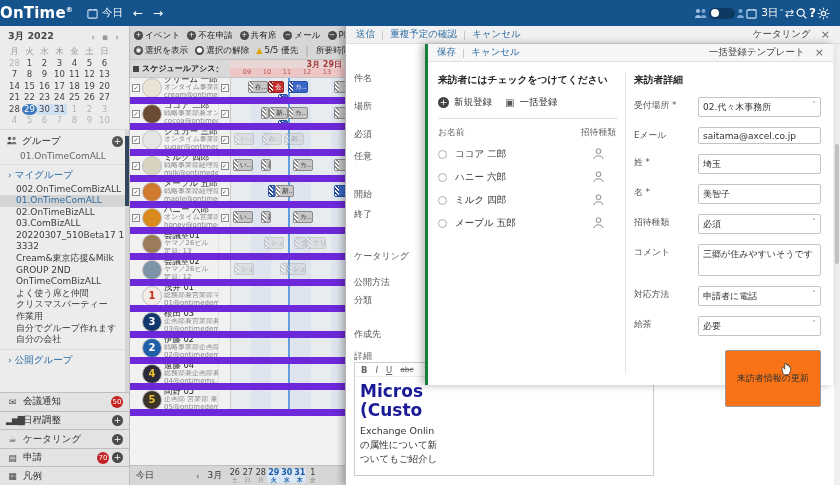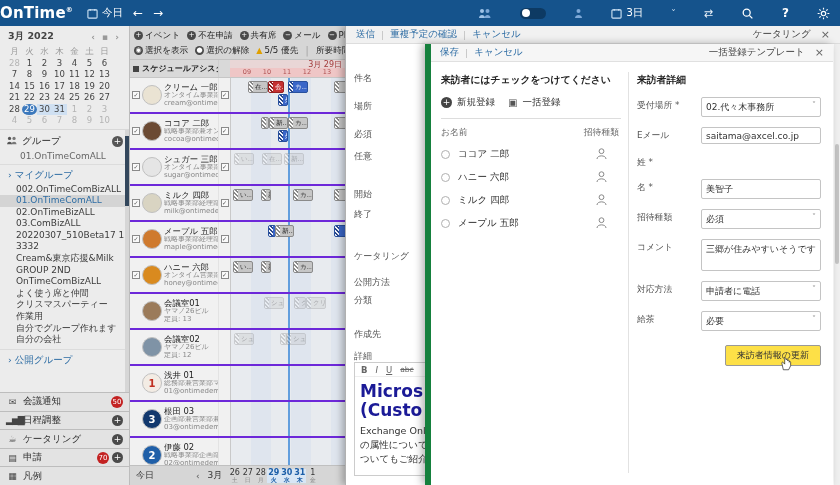--- a/index.html
+++ b/index.html
@@ -7,21 +7,21 @@
 body{font-family:"DejaVu Sans","Liberation Sans",sans-serif;font-size:11px;color:#333;background:#fff;overflow:hidden}
 .stage{position:relative;width:840px;height:485px;overflow:hidden;background:#ececec}
 
 
 .topbar{position:absolute;left:0;top:0;width:840px;height:26px;background:#15538c;color:#fff;display:flex;align-items:center;z-index:40}
 .logo{font-size:15px;font-weight:bold;letter-spacing:.2px}
 .logo sup{font-size:7px}
 .tb-item{display:flex;align-items:center;gap:4px;margin-left:14px;font-size:10.5px;cursor:default}
 .tb-arrow{margin-left:10px;font-size:12px}
 .tb-range{margin-left:12px;font-size:10.5px}
-.tb-right{margin-left:auto;display:flex;align-items:center;gap:28px;margin-right:10px}
+.tb-right{margin-left:auto;display:flex;align-items:center;gap:1px;margin-right:10px}
 .toggle{width:26px;height:11px;background:#0d3a63;border-radius:6px;position:relative}
 .toggle .knob{position:absolute;left:2px;top:1.5px;width:8px;height:8px;border-radius:50%;background:#fff}
 .tb-ico{display:inline-flex;align-items:center;justify-content:center}
 .tb-days{display:flex;align-items:center;gap:4px;font-size:10.5px}
 .chev{font-size:9px;color:#cfe0f0}
 .swap{font-size:11px;color:#e8f0f8}
 
 
 .sidebar{position:absolute;left:0;top:26px;width:130px;height:459px;background:#ececec;border-right:1px solid #bcbcbc;display:flex;flex-direction:column;z-index:5}
 .mc{padding:4px 0 2px 0;border-bottom:1px solid #d8d8d8}
@@ -56,25 +56,25 @@
 .t-row{display:flex;align-items:center;gap:7px;height:15px}
 .t-btn{display:flex;align-items:center;gap:2px;font-size:8.6px;color:#222}
 .fdot{width:9px;height:9px;border-radius:50%;background:#4a4a4a;color:#fff;font-size:7px;line-height:9px;text-align:center}
 .warn{color:#e0a000;font-size:8px}
 .t-sep{color:#aaa}
 .shead{height:18px;display:flex;border-bottom:1px solid #c6c6c6}
 .shead-l{width:88px;background:#d9d9d9;display:flex;align-items:center;gap:3px;padding-left:3px;font-size:8px;font-weight:bold;color:#222;overflow:hidden;white-space:nowrap}
 .sq{width:6px;height:6px;background:#444;flex:0 0 auto}
 .shead-cb{width:12px;background:#d9d9d9;border-left:1px solid #cfcfcf}
 .shead-g{flex:1;position:relative;background:#e9d6d6}
-.gdate{position:absolute;right:3px;top:0;font-size:8px;font-weight:normal;color:#a33a3a;line-height:9px}
+.gdate{position:absolute;right:3px;top:0;font-size:8px;font-weight:bold;color:#a33a3a;line-height:9px}
 #hour-strip{position:absolute;left:0;bottom:0;height:9px;width:100%;background:#efc6c6}
 .hr-lb{position:absolute;top:0;font-size:6.5px;color:#b05050;line-height:9px;transform:translateX(-50%)}
 #srows{height:387px;overflow:hidden}
-.srow{display:flex;height:36px;border-bottom:2px solid #6d28d9}
+.srow{display:flex;height:26px;border-bottom:7px solid #6d28d9}
 .ncell{width:88px;display:flex;align-items:center;gap:2px;padding-left:2px;background:#f1f1f1;overflow:hidden}
 .cbx{width:8px;height:8px;flex:0 0 auto;border:1px solid #8a8a8a;background:#fafafa;font-size:6px;line-height:6px;text-align:center;color:#555}
 .cbx-sp{width:8px;flex:0 0 auto}
 .avatar{width:20px;height:20px;border-radius:50%;flex:0 0 auto;border:1px solid #c0c0c0;font-size:10px;font-weight:bold;display:flex;align-items:center;justify-content:center}
 .ptxt{overflow:hidden;line-height:1.1}
 .pname{font-size:8.4px;color:#222;white-space:nowrap;overflow:hidden}
 .psub{font-size:7px;color:#888;white-space:nowrap;overflow:hidden}
 .cbcol{width:12px;display:flex;align-items:center;justify-content:center;background:#f1f1f1;border-left:1px solid #e3e3e3}
 .gcell{flex:1;position:relative;overflow:hidden;border-left:1px solid #c9c9c9;
  background:repeating-linear-gradient(90deg,#e8ebef 0 20px,#dfe5ee 20px 40px)}
@@ -109,21 +109,21 @@
 .doc{position:absolute;left:8px;top:336px;width:300px;height:114px;border:1px solid #ccc;background:#fff;overflow:hidden}
 .doc-tb{height:14px;border-bottom:1px solid #eee;display:flex;align-items:center;gap:8px;padding-left:6px;font-size:8.5px;color:#666}
 .doc-tb .b{font-weight:bold}.doc-tb .i{font-style:italic}.doc-tb .u{text-decoration:underline}.doc-tb .s{text-decoration:line-through;font-size:7.5px}
 .doc h1{font-size:17px;line-height:1.12;color:#1b1a97;margin:5px 0 4px 5px;font-weight:bold}
 .doc p{font-size:9.5px;line-height:1.45;margin-left:5px;color:#333}
 .doc .sec{font-size:13.5px;margin:9px 0 0 5px;color:#222}
 .mb-scrollbar{position:absolute;right:0;top:18px;bottom:0;width:6px;background:#efefef}
 .mb-thumb{position:absolute;left:1px;top:100px;width:4px;height:120px;background:#c4c4c4;border-radius:2px}
 
 
-.modal-front{position:absolute;left:425px;top:44px;width:408px;height:441px;background:#fff;border-left:6px solid #15803d;box-shadow:-3px 0 8px rgba(0,0,0,.3);z-index:20}
+.modal-front{position:absolute;left:425px;top:44px;width:408px;height:341px;background:#fff;border-left:3px solid #15803d;box-shadow:-3px 0 8px rgba(0,0,0,.3);z-index:20}
 .mf-head{height:18px;background:#f6f6f6;border-bottom:1px solid #e0e0e0;display:flex;align-items:center;padding:0 9px;font-size:9.5px}
 .mf-body{position:absolute;left:0;top:18px;right:0;bottom:0}
 .vcol{position:absolute;left:10px;top:12px;width:180px}
 .instr{font-size:9.8px;font-weight:bold;color:#222}
 .vacts{display:flex;align-items:center;gap:5px;margin-top:9px;font-size:9.5px;color:#333}
 .circ-plus{width:11px;height:11px;border-radius:50%;background:#444;color:#fff;font-size:9px;line-height:10px;text-align:center}
 .sq-ico{font-size:10px;color:#555;margin-left:8px}
 .vhr{border:none;border-top:1px solid #ddd;margin:9px 0 0 0}
 .vhead{display:flex;margin-top:8px;font-size:8.8px;color:#666}
 .vhead .h2{margin-left:auto;margin-right:2px}
@@ -134,21 +134,21 @@
 .picon{position:absolute;right:14px;top:5px}
 .vdiv{position:absolute;left:197px;top:10px;bottom:12px;border-left:1px solid #e2e2e2}
 .dcol{position:absolute;left:206px;top:12px;right:12px}
 .dhead{font-size:9.8px;font-weight:bold;color:#222}
 .frow{display:flex;margin-top:10px}
 .flabel{width:64px;font-size:8.8px;color:#555;padding-top:3px;flex:0 0 auto}
 .fctl{flex:1;border:1px solid #c4c4c4;border-radius:2px;background:#fff;font-size:9px;color:#333;padding:2.5px 4px;position:relative;min-height:16px;white-space:nowrap;overflow:hidden}
 .fctl.textarea{min-height:32px;white-space:normal}
 .fctl .chev2{position:absolute;right:4px;top:3px;color:#999;font-size:8px}
 .btnrow{margin-top:14px;text-align:right;position:relative}
-.upd-btn{display:inline-block;border:1px solid #999;background:#fde047;border-radius:2px;font-size:9px;color:#333;padding:3px 11px}
+.upd-btn{display:inline-block;border:1px solid #999;background:#f97316;border-radius:2px;font-size:9px;color:#333;padding:21px 11px}
 .cursor{position:absolute;right:28px;top:10px;z-index:30}
 </style>
 </head>
 <body>
 
 <div class="stage">
 
   <div class="topbar">
     <div class="logo"><span>OnTime</span><sup>®</sup></div>
     <div class="tb-item">
@@ -760,20 +760,21 @@
             <div class="frow">
               <label class="flabel">受付場所 *</label>
               <div class="fctl select">02.代々木事務所<span class="chev2">˅</span></div>
             </div>
             <div class="frow">
               <label class="flabel">Eメール</label>
               <div class="fctl input">saitama@axcel.co.jp</div>
             </div>
             <div class="frow">
               <label class="flabel">姓 *</label>
+              <div class="fctl input">埼玉</div>
             </div>
             <div class="frow">
               <label class="flabel">名 *</label>
               <div class="fctl input">美智子</div>
             </div>
             <div class="frow">
               <label class="flabel">招待種類</label>
               <div class="fctl select">必須<span class="chev2">˅</span></div>
             </div>
             <div class="frow">

